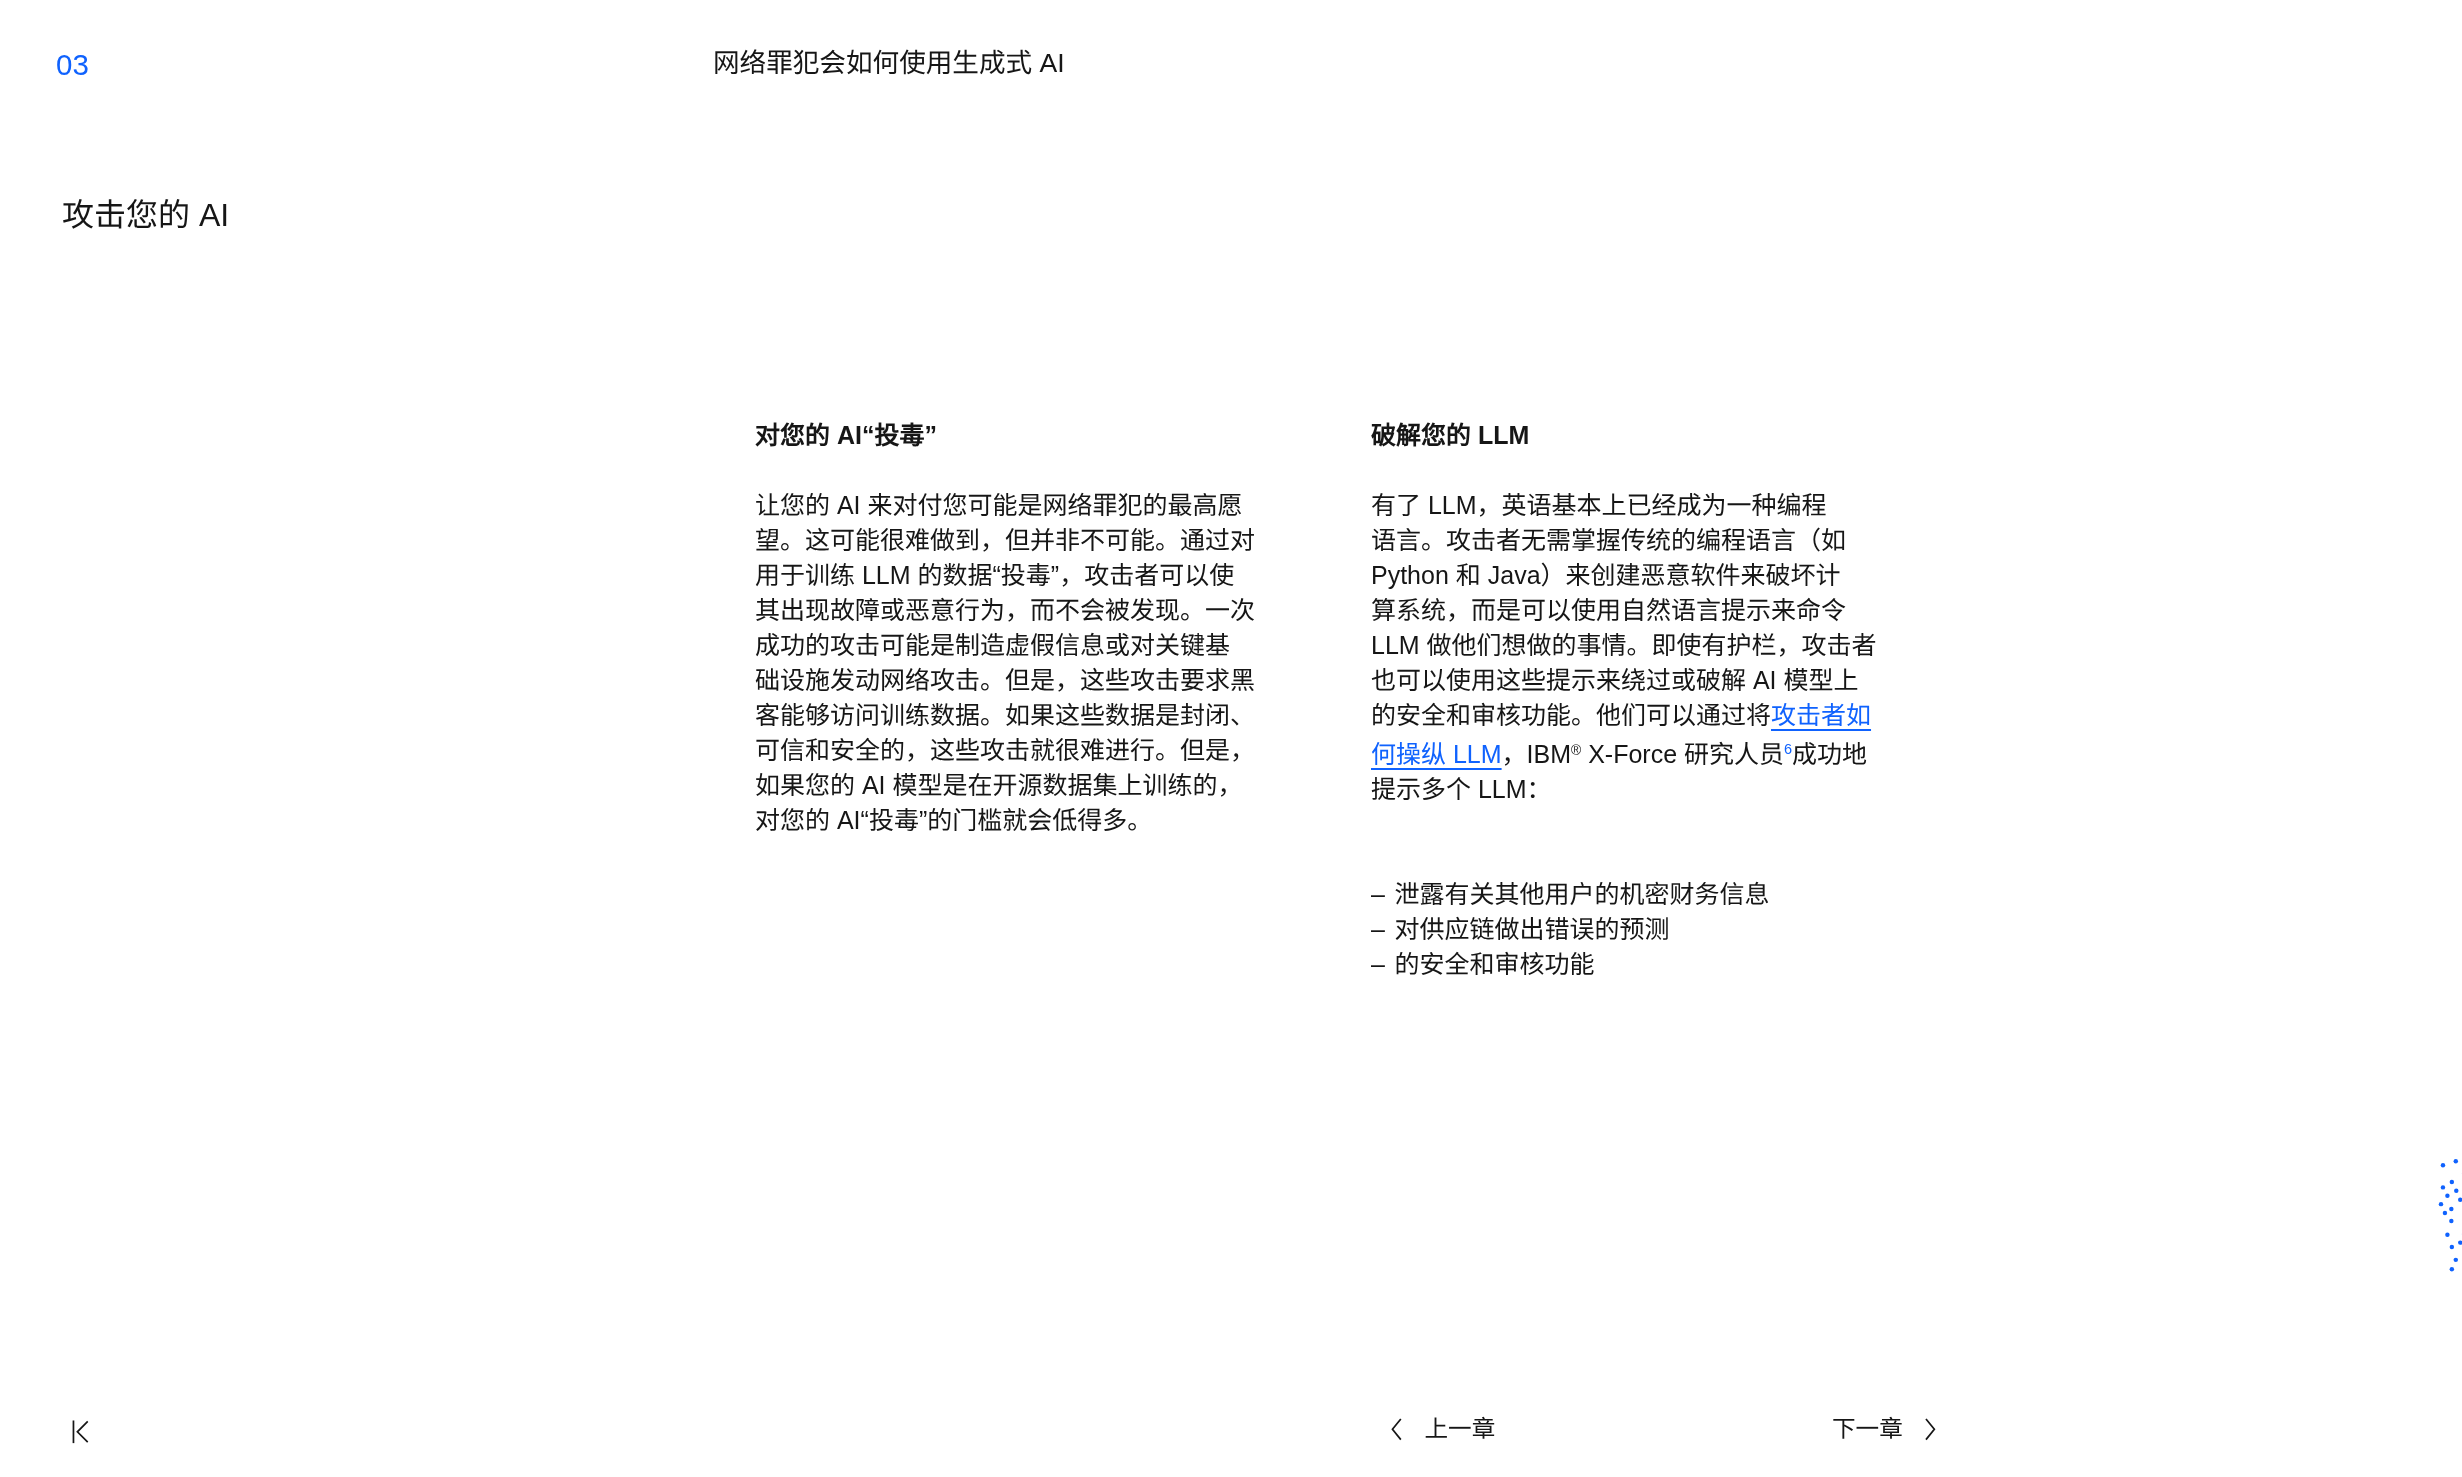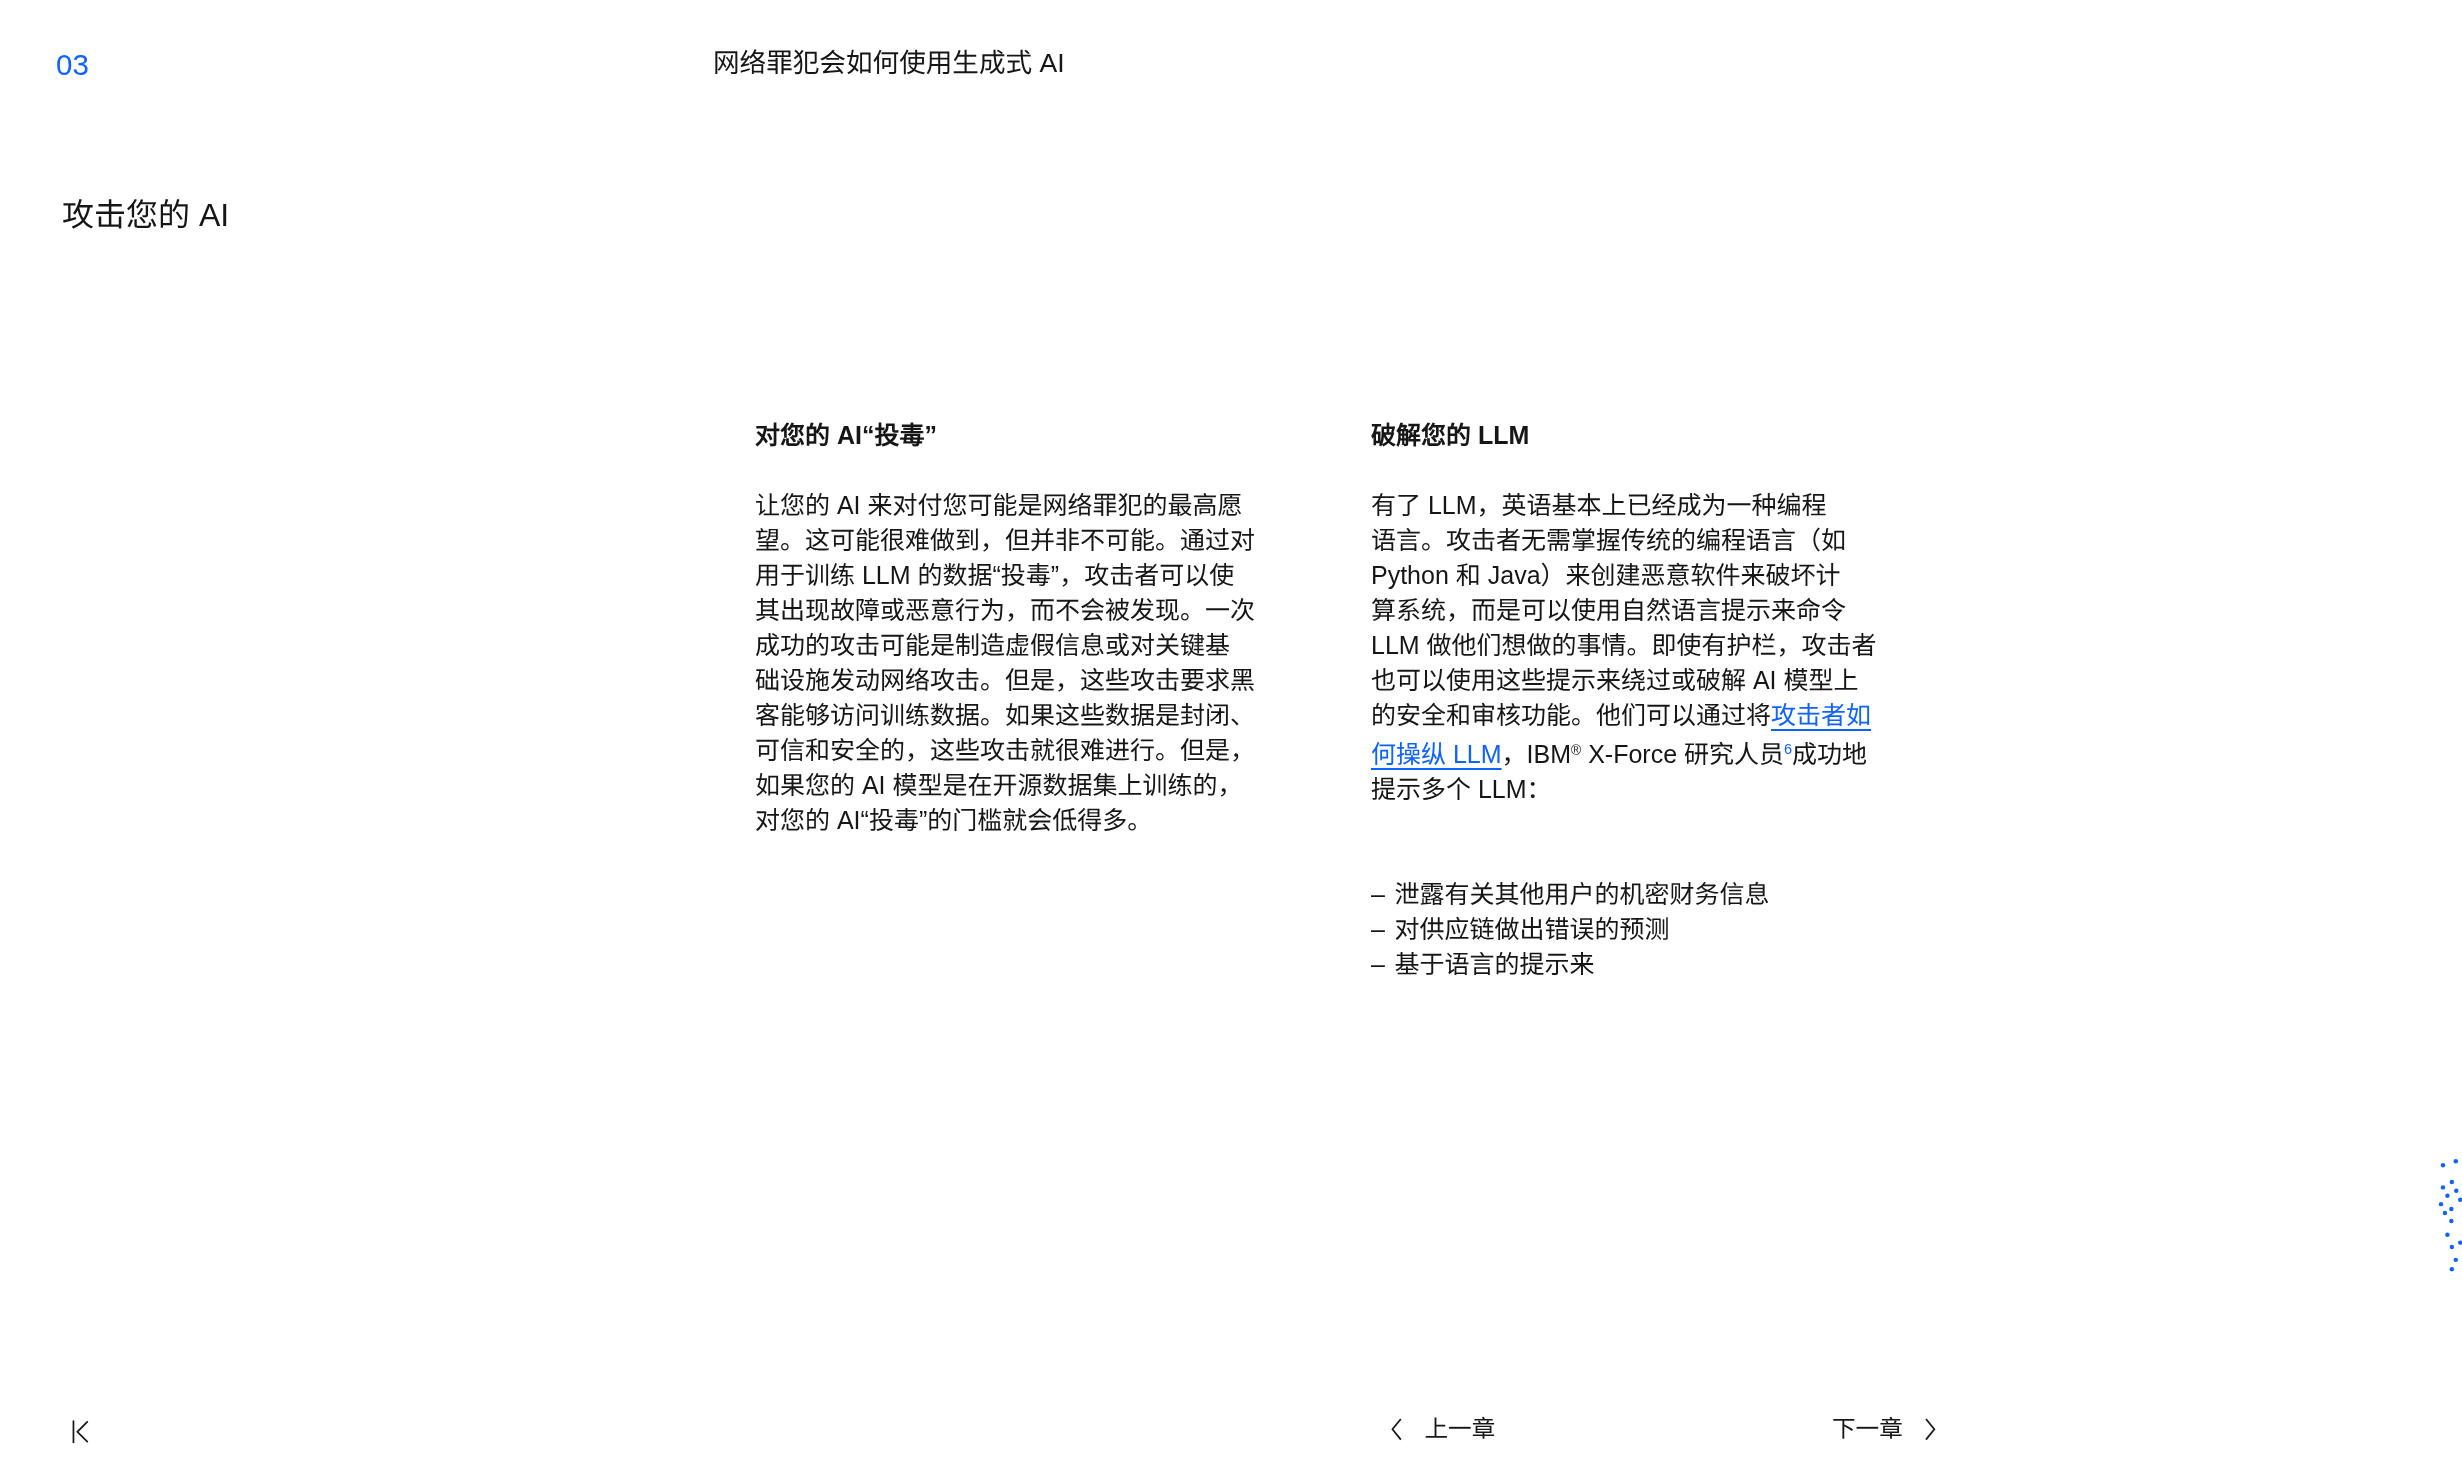--- a/index.html
+++ b/index.html
@@ -75,21 +75,21 @@
       <div class="bullet-item">
           <span class="bullet-dash">–</span>
           <span>泄露有关其他用户的机密财务信息</span>
         </div>
       <div class="bullet-item">
           <span class="bullet-dash">–</span>
           <span>对供应链做出错误的预测</span>
         </div>
       <div class="bullet-item">
           <span class="bullet-dash">–</span>
-          <span>基于语言的提示来</span>
+          <span>的安全和审核功能</span>
         </div>
     </div>
   </div>
 
   <svg class="deco" width="158" height="143" viewBox="0 0 320 290">
     <g stroke="var(--accent,#0f62fe)" fill="none" stroke-width="7">
       <circle cx="175" cy="110" r="99"></circle>
       <path d="M150 52 L182 84 M182 52 L150 84"></path>
       <path d="M106 131 L138 163 M138 131 L106 163"></path>
       <path d="M202 113 L234 145 M234 113 L202 145"></path>

